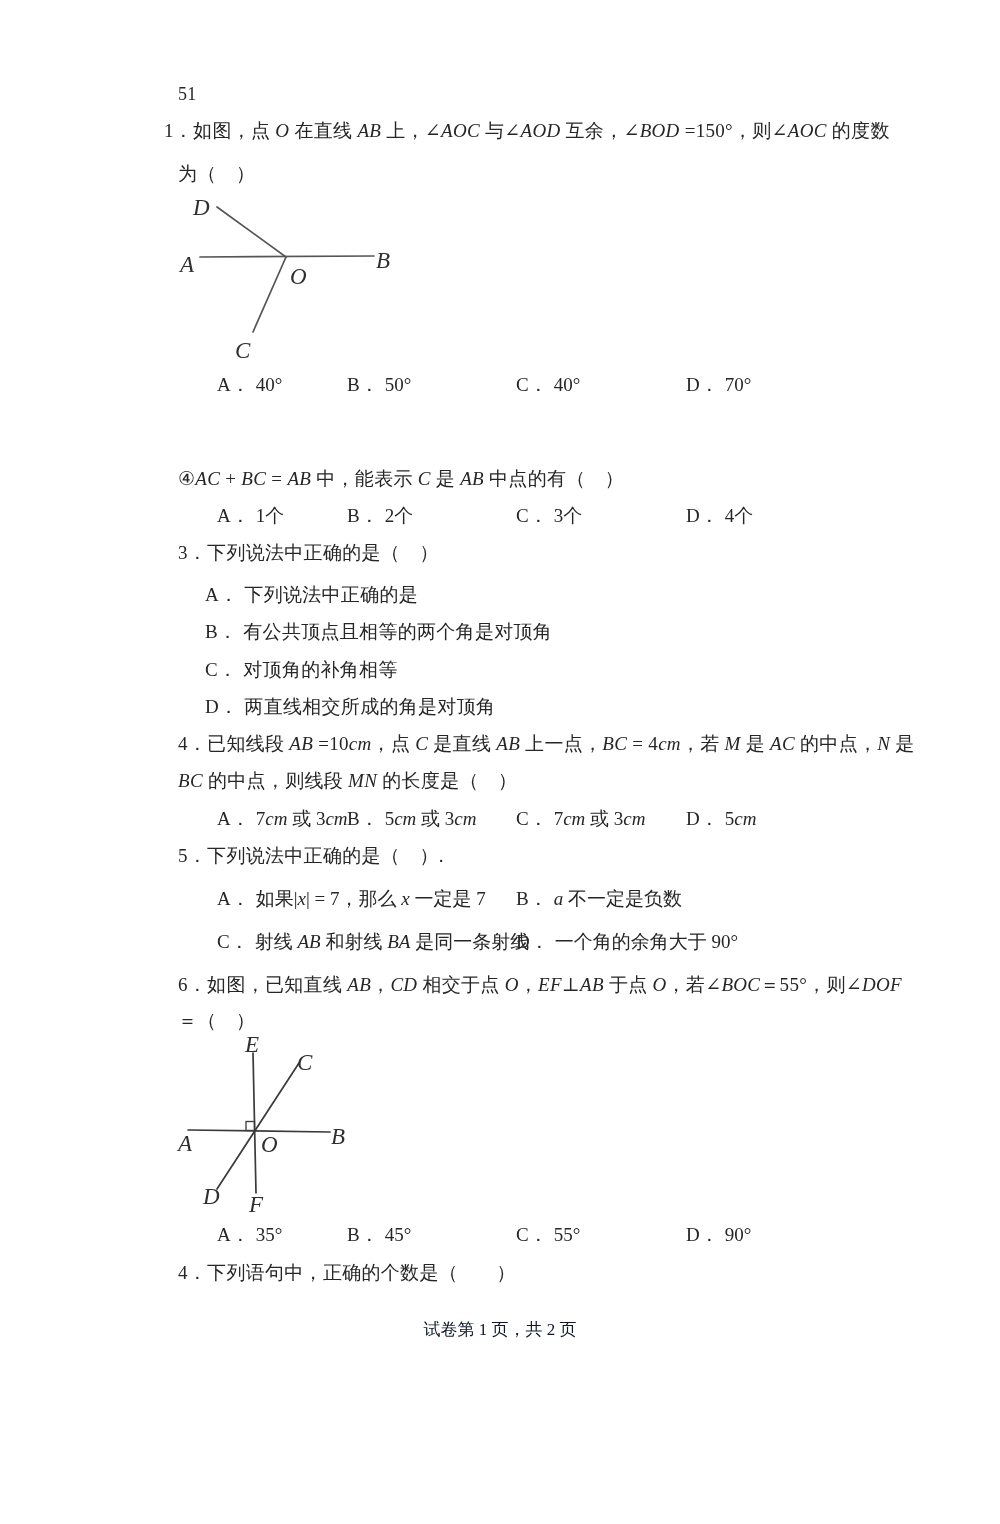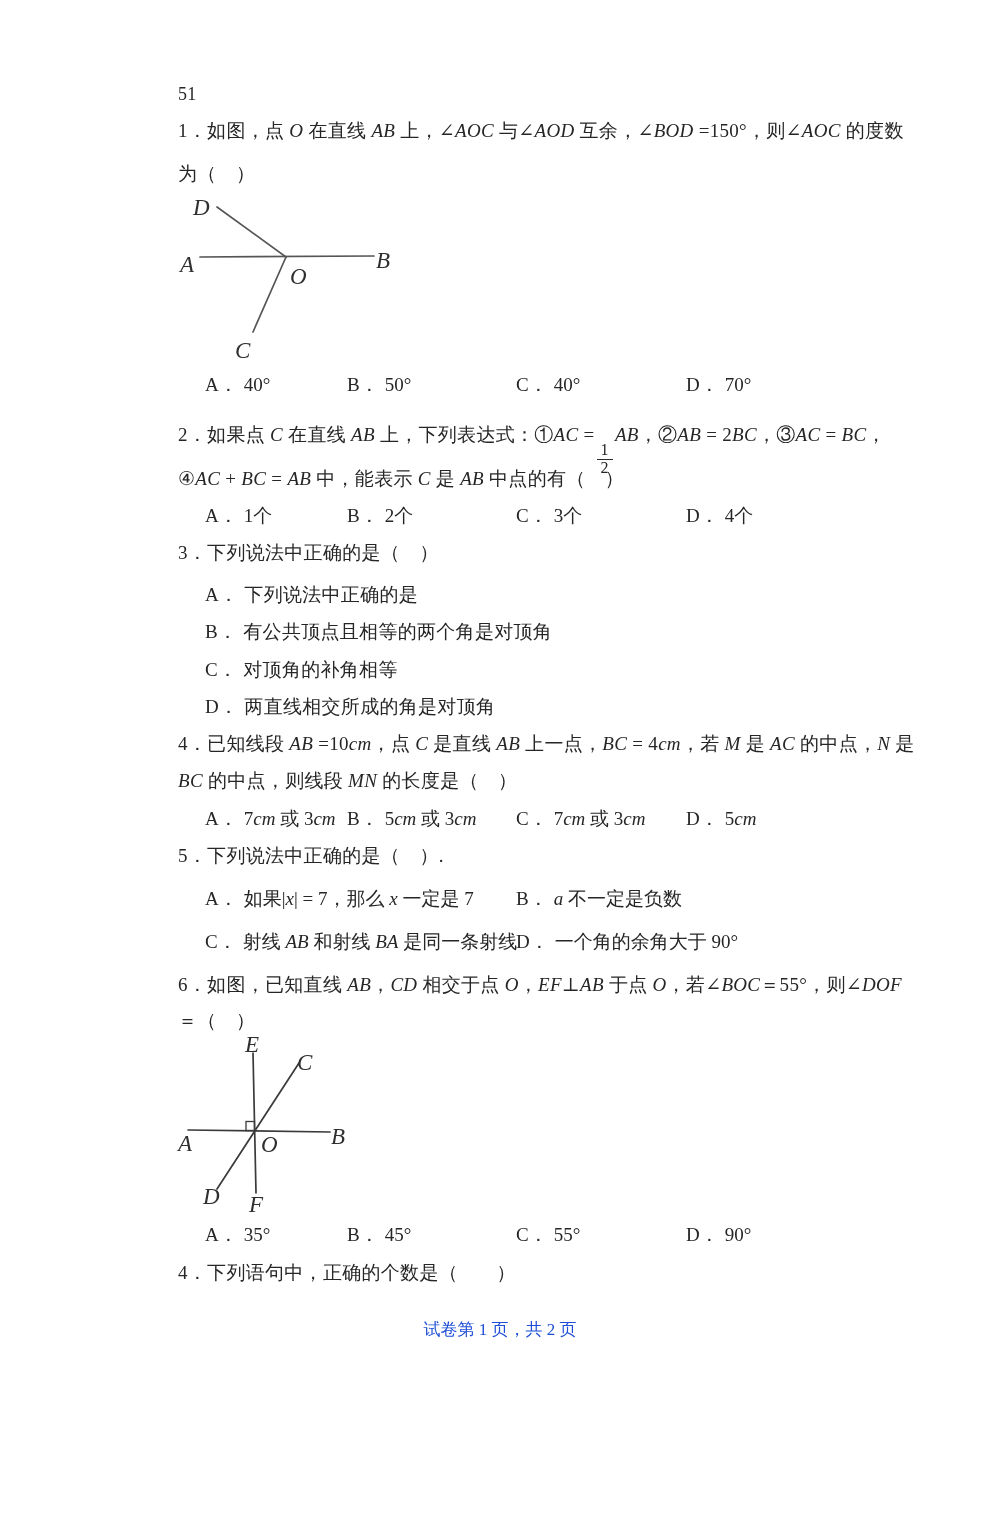--- a/index.html
+++ b/index.html
@@ -1,43 +1,43 @@
 <!DOCTYPE html>
 <html><head>
 <meta charset="utf-8">
 <style>
   html,body{margin:0;padding:0;background:#ffffff;}
   #page{position:relative;width:1000px;height:1396px;background:#ffffff;overflow:hidden;
         font-family:"Liberation Serif","DejaVu Serif",serif;color:#262626;border-radius:11px;}
   .line{position:absolute;white-space:nowrap;font-size:19px;letter-spacing:0.3px;}
   .opt-row{position:absolute;left:205px;white-space:nowrap;font-size:19px;}
   .opt-cell{position:absolute;top:0;white-space:nowrap;}
-  .c0{left:0;} .c1{left:142px;} .c2{left:311px;} .c3{left:481px;}
+  .c0{left:12px;} .c1{left:142px;} .c2{left:311px;} .c3{left:481px;}
   .opt-label{margin-right:6px;}
   .frac{display:inline-flex;flex-direction:column;align-items:center;vertical-align:-14px;
         font-size:16px;line-height:1.05;margin:0 2px;}
   .frac .num{padding:0 4px;border-bottom:1.3px solid #2a2a2a;}
   .fig{position:absolute;}
   .fig text{font-style:italic;font-size:23px;fill:#2f2f2f;font-family:"Liberation Serif","DejaVu Serif",serif;}
-  .footer-page{position:absolute;left:0;width:1000px;text-align:center;font-size:17px;color:#1d4ed8;}
+  .footer-page{position:absolute;left:0;width:1000px;text-align:center;font-size:17px;color:#0f172a;}
   .banner-brand{position:absolute;font-family:"Liberation Sans","DejaVu Sans",sans-serif;
         font-weight:bold;font-size:30px;color:#3d4045;letter-spacing:2px;}
   .banner-tagline{position:absolute;font-family:"Liberation Sans","DejaVu Sans",sans-serif;
         font-size:17px;color:#8e9196;letter-spacing:4px;}
   .banner-divider{position:absolute;width:1px;background:#d8d8d8;}
   i{font-style:italic;}
 </style>
 </head>
 <body>
 
 <div id="page">
 
   <div class="line" style="left:178px;top:84px;font-size:18px;">51</div>
 
-  <div class="line" style="left:178px;top:118px;text-align:center;">1．如图，点 <i>O</i> 在直线 <i>AB</i> 上，∠<i>AOC</i> 与∠<i>AOD</i> 互余，∠<i>BOD</i> =150°，则∠<i>AOC</i> 的度数</div>
+  <div class="line" style="left:164px;top:118px;text-align:center;">1．如图，点 <i>O</i> 在直线 <i>AB</i> 上，∠<i>AOC</i> 与∠<i>AOD</i> 互余，∠<i>BOD</i> =150°，则∠<i>AOC</i> 的度数</div>
   <div class="line" style="left:178px;top:161px;">为（　）</div>
 
   <svg class="fig" style="left:170px;top:188px;" width="240" height="180" viewBox="0 0 240 180">
     <g stroke="#555" stroke-width="1.7" fill="none" stroke-linecap="round">
       <line x1="30" y1="69" x2="204" y2="68"></line>
       <line x1="47" y1="19" x2="116" y2="69"></line>
       <line x1="116" y1="69" x2="83" y2="144"></line>
     </g>
     <text x="23" y="27">D</text>
     <text x="10" y="84">A</text>
@@ -46,24 +46,20 @@
     <text x="65" y="170">C</text>
   </svg>
 
   <div class="opt-row" style="top:372px;">
     <span class="opt-cell c0"><span class="opt-label">A．</span><span>40°</span></span>
     <span class="opt-cell c1"><span class="opt-label">B．</span><span>50°</span></span>
     <span class="opt-cell c2"><span class="opt-label">C．</span><span>40°</span></span>
     <span class="opt-cell c3"><span class="opt-label">D．</span><span>70°</span></span>
   </div>
 
-  <div class="line" style="left:178px;top:422px;"><span>2．如果点 <i>C</i> 在直线 <i>AB</i> 上，下列表达式：①<i>AC</i> =</span><span class="frac">
-        <span class="num">1</span>
-        <span class="den">2</span>
-      </span><span><i>AB</i>，②<i>AB</i> = 2<i>BC</i>，③<i>AC</i> = <i>BC</i>，</span></div>
   <div class="line" style="left:178px;top:466px;">④<i>AC</i> + <i>BC</i> = <i>AB</i> 中，能表示 <i>C</i> 是 <i>AB</i> 中点的有（　）</div>
 
   <div class="opt-row" style="top:503px;">
     <span class="opt-cell c0"><span class="opt-label">A．</span><span>1个</span></span>
     <span class="opt-cell c1"><span class="opt-label">B．</span><span>2个</span></span>
     <span class="opt-cell c2"><span class="opt-label">C．</span><span>3个</span></span>
     <span class="opt-cell c3"><span class="opt-label">D．</span><span>4个</span></span>
   </div>
 
   <div class="line" style="left:178px;top:540px;">3．下列说法中正确的是（　）</div>

